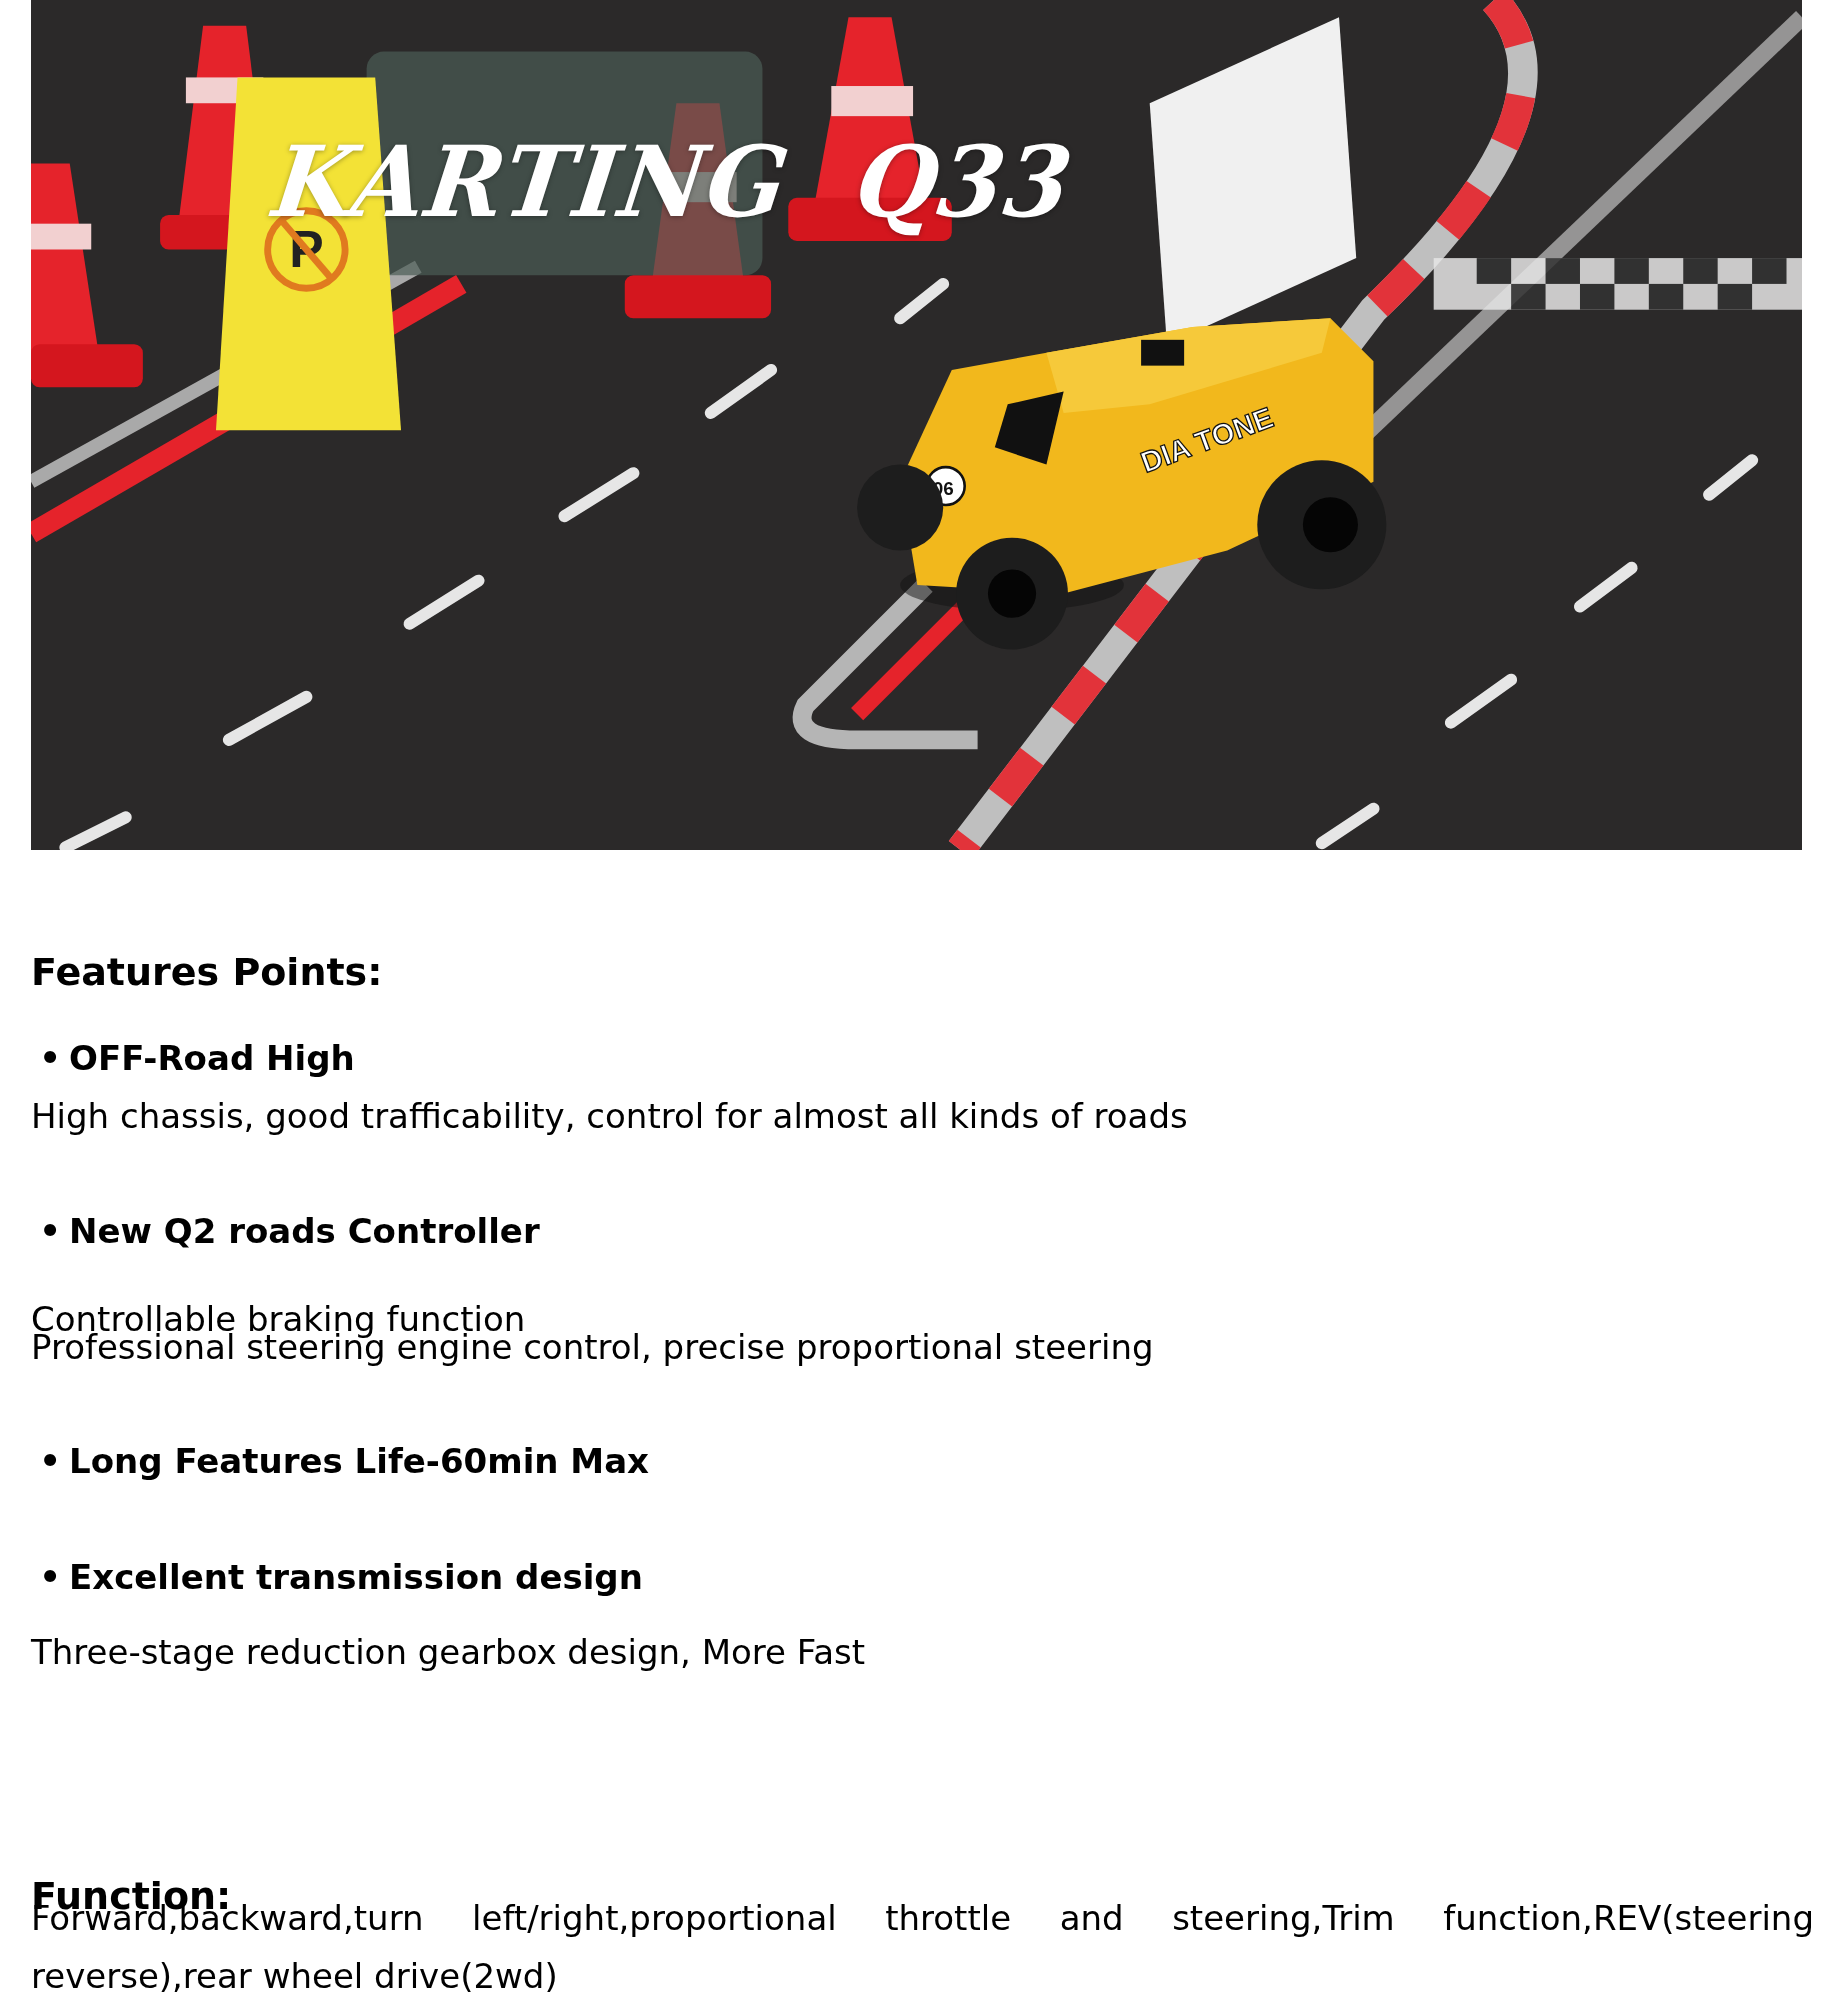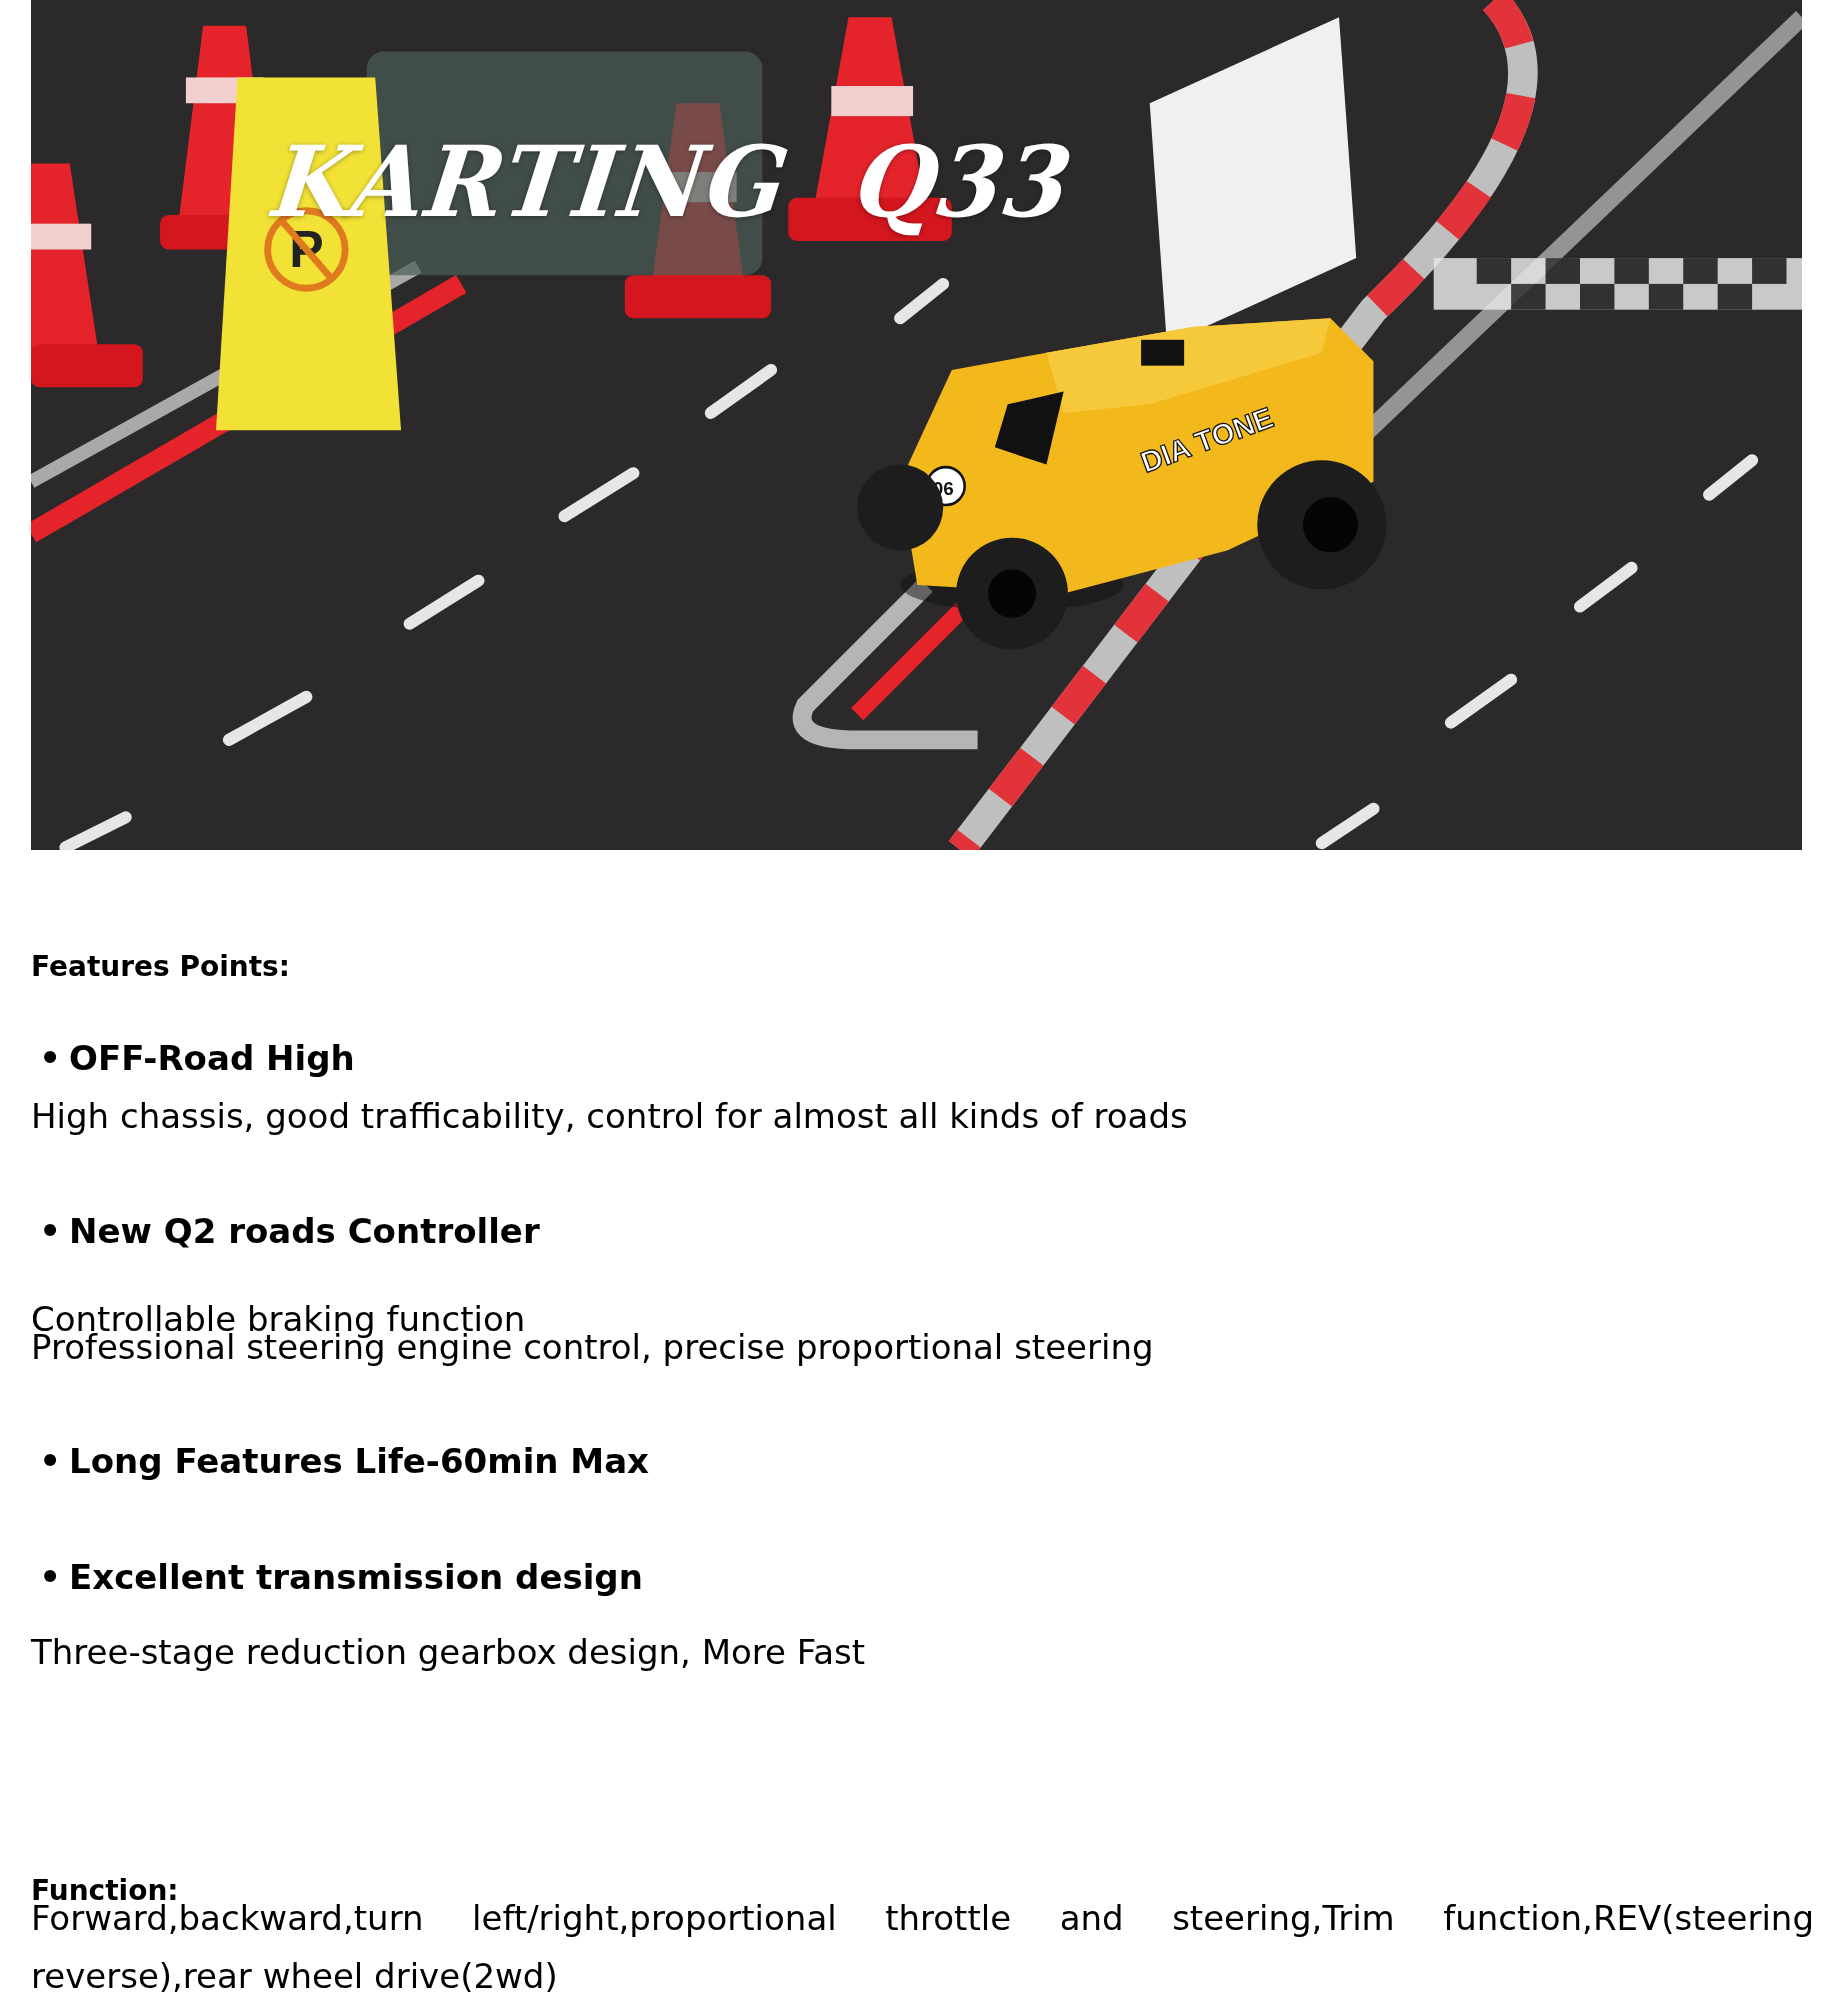--- a/index.html
+++ b/index.html
@@ -14,21 +14,21 @@
     .hero svg { display: block; width: 100%; height: 100%; }
     .hero-title {
       position: absolute; left: 244px; top: 127px;
       font-family: "DejaVu Serif", "Liberation Serif", serif;
       font-weight: bold; font-style: italic; color: #ffffff;
       font-size: 93px; letter-spacing: 1.7px; white-space: pre;
       transform: scaleY(1.05) skewX(-8deg);
       text-shadow: 0 1.7px 5.2px rgba(0,0,0,0.35);
     }
     .text { position: absolute; left: 31px; white-space: nowrap; }
-    .h { font-weight: bold; font-size: 28px; }
+    .h { font-weight: bold; font-size: 38px; }
     .b { font-weight: bold; font-size: 34px; }
     .p { font-size: 34px; font-weight: normal; }
     .bullet-dot { display: inline-block; width: 38px; text-align: center; }
     .func {
       position: absolute; left: 31px; top: 1889px; width: 1783px;
       font-size: 34px; line-height: 58px; text-align: justify;
       text-align-last: left;
     }
   </style>
 </head>

